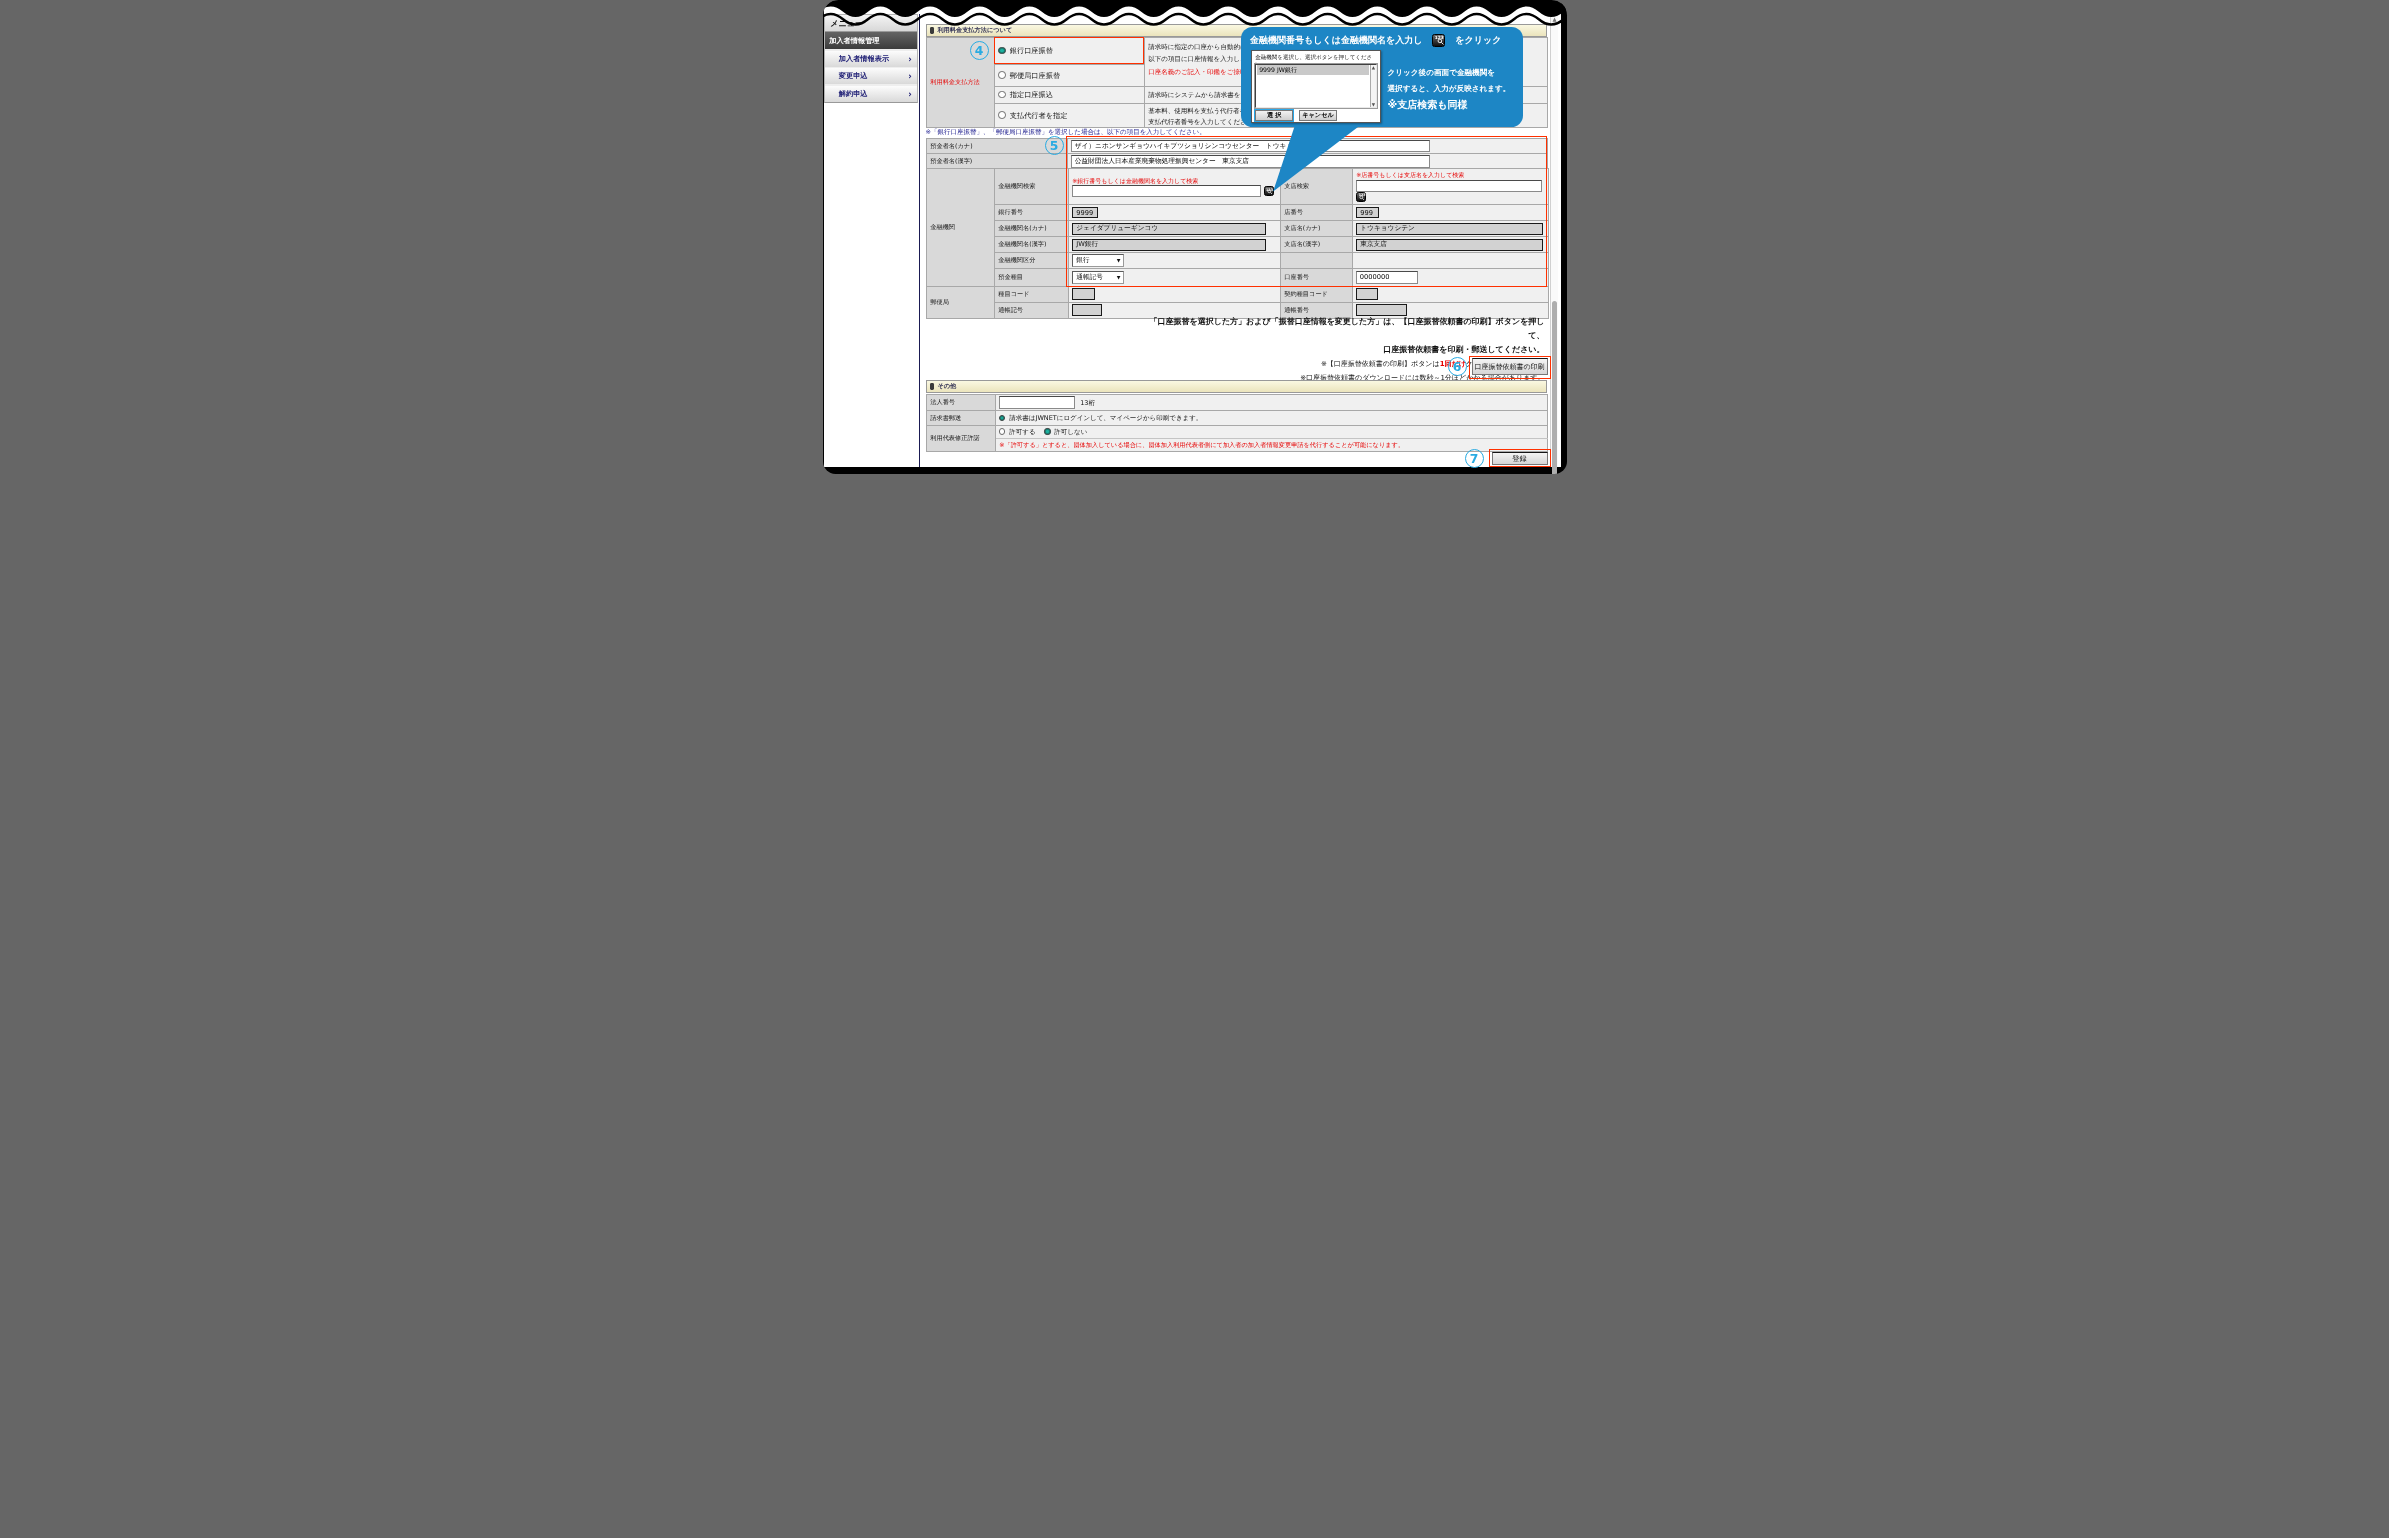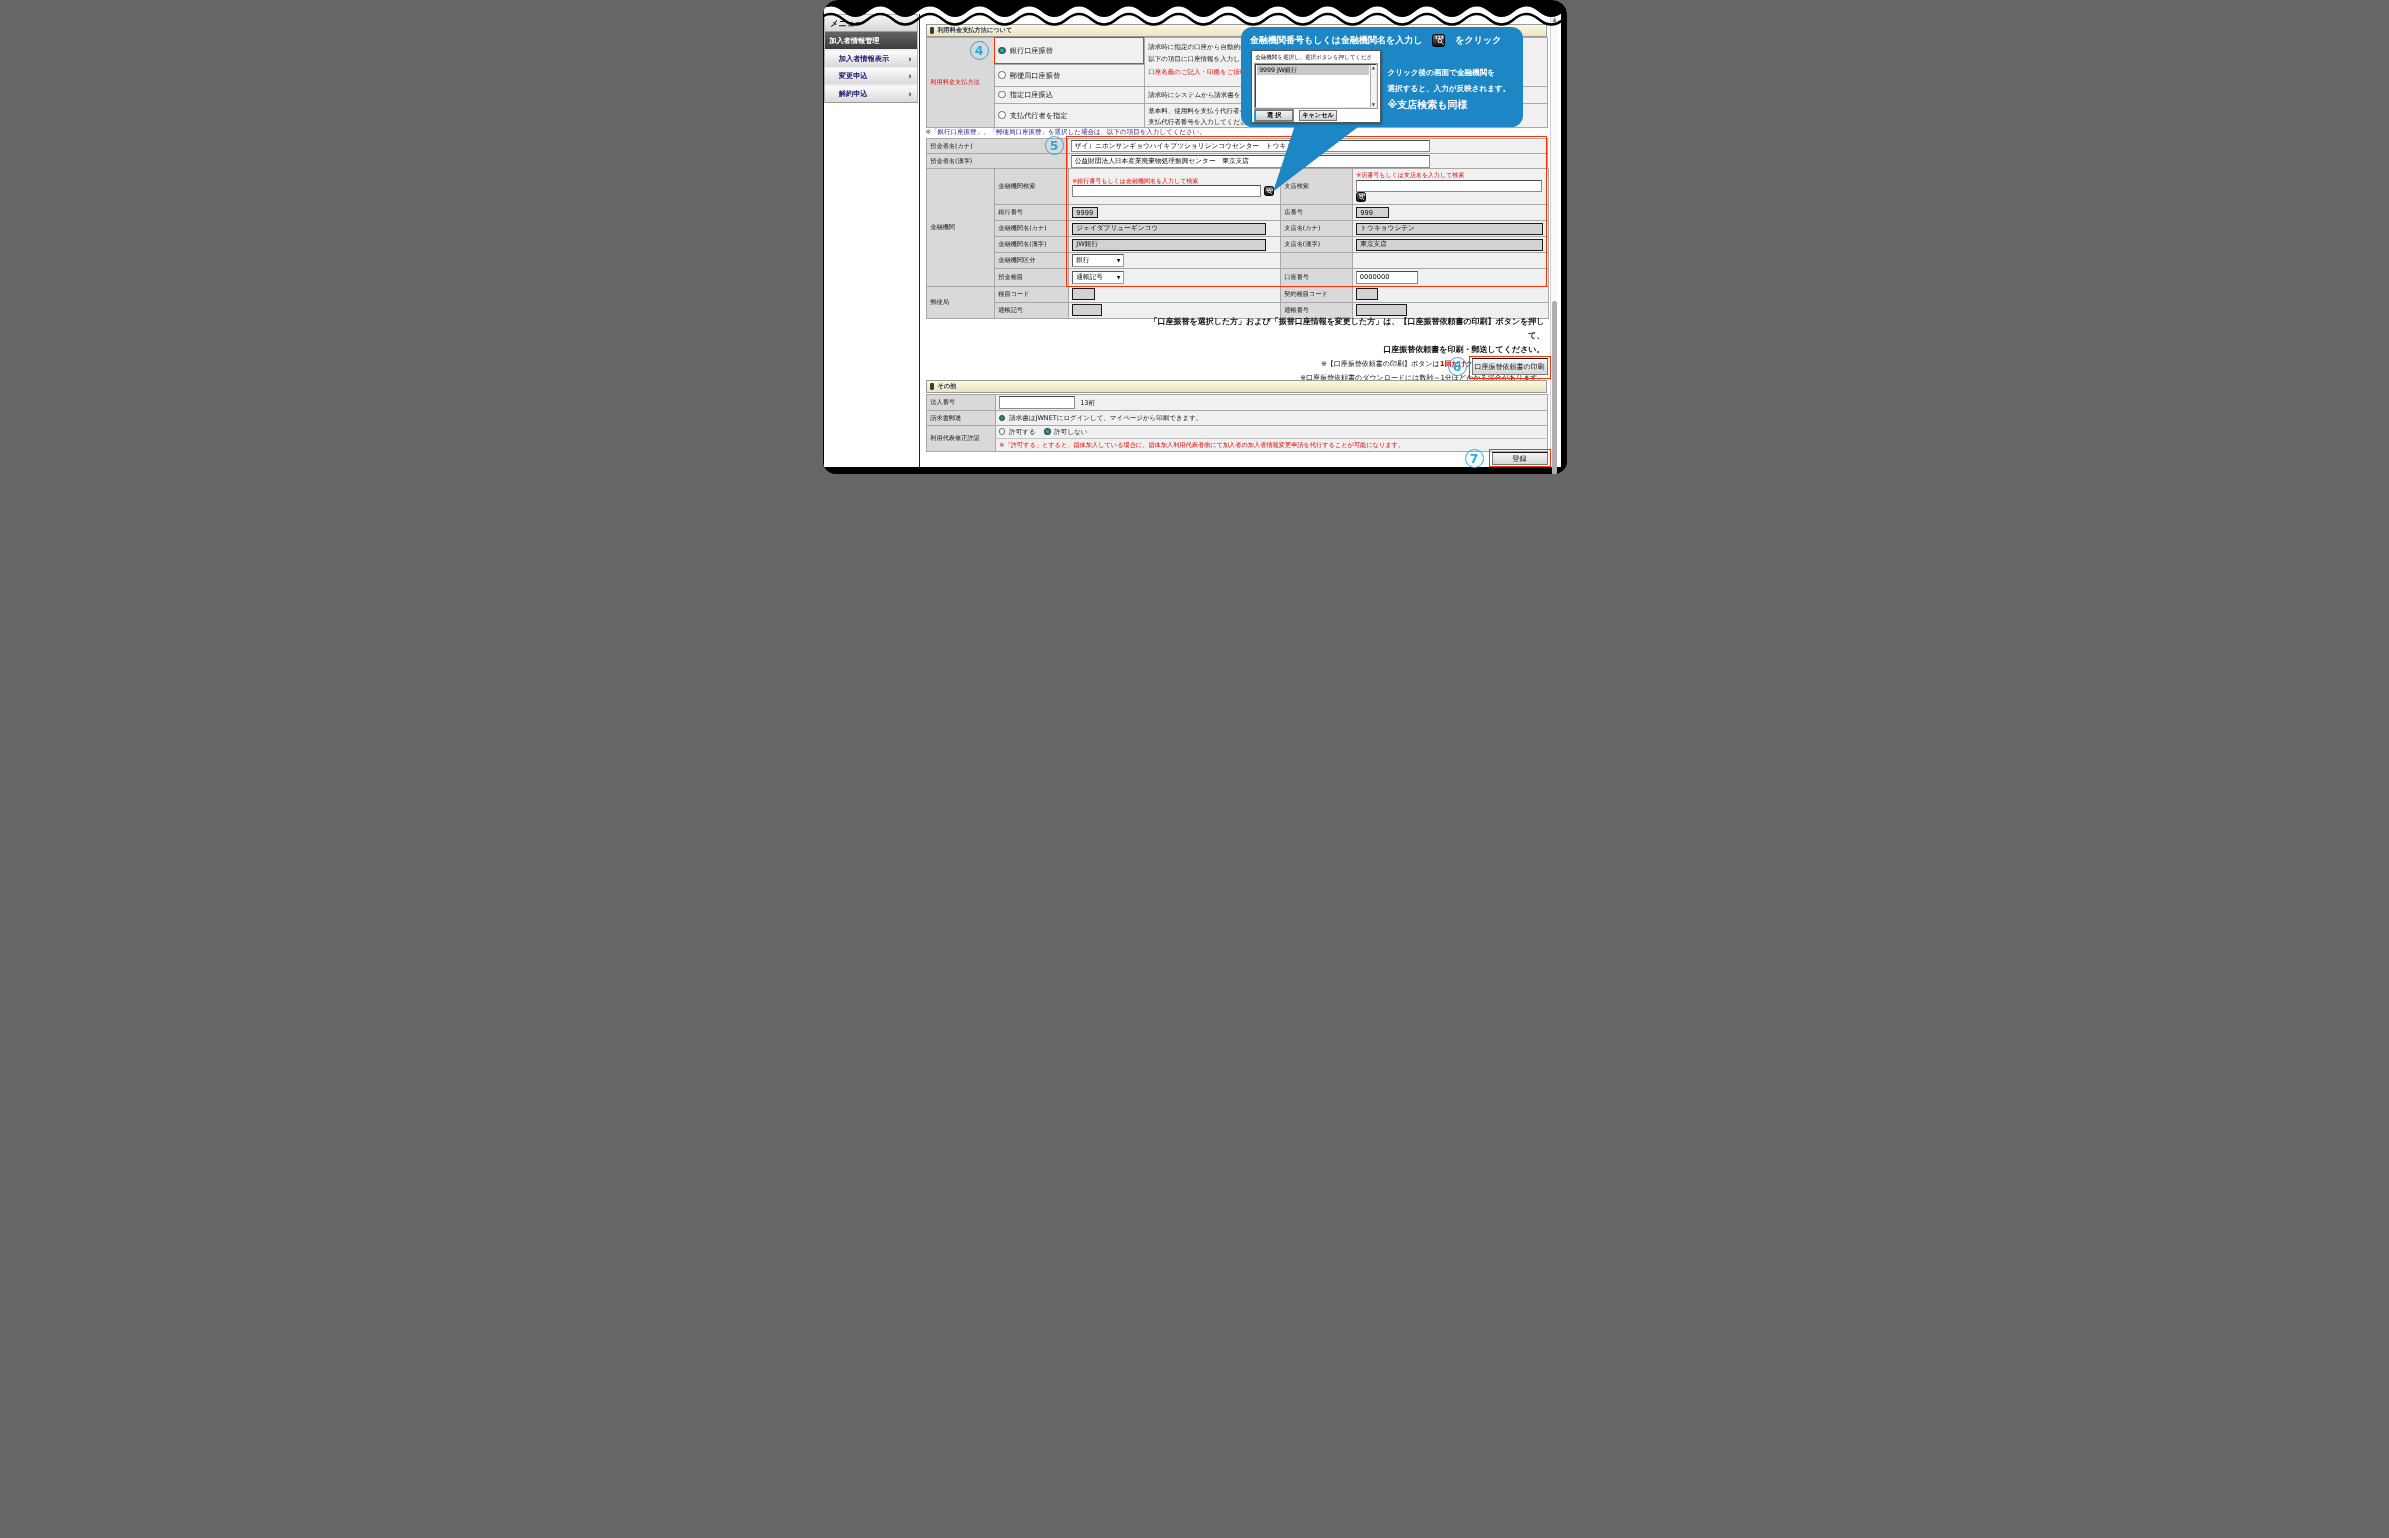--- a/index.html
+++ b/index.html
@@ -219,21 +219,21 @@
                   <circle cx="8" cy="8" r="5" fill="none" stroke="#fff" stroke-width="2.5"></circle>
                   <line x1="12" y1="12" x2="18" y2="18" stroke="#fff" stroke-width="2.5"></line>
                 </svg>
         </span></div>
       </td>
     </tr>
     <tr style="height:16px;">
       <td class="lbl">銀行番号</td>
       <td><span class="ro" style="width:26px; height:11.5px;">9999</span></td>
       <td class="lbl">店番号</td>
-      <td><span class="ro" style="width:33px; height:11.5px;">999</span></td>
+      <td><span class="ro" style="width:23px; height:11.5px;">999</span></td>
     </tr>
     <tr style="height:16px;">
       <td class="lbl">金融機関名(カナ)</td>
       <td><span class="ro" style="width:194px; height:12px;">ジェイダブリューギンコウ</span></td>
       <td class="lbl">支店名(カナ)</td>
       <td><span class="ro" style="width:187px; height:12px;">トウキョウシテン</span></td>
     </tr>
     <tr style="height:16px;">
       <td class="lbl">金融機関名(漢字)</td>
       <td><span class="ro" style="width:194px; height:12px;">JW銀行</span></td>

